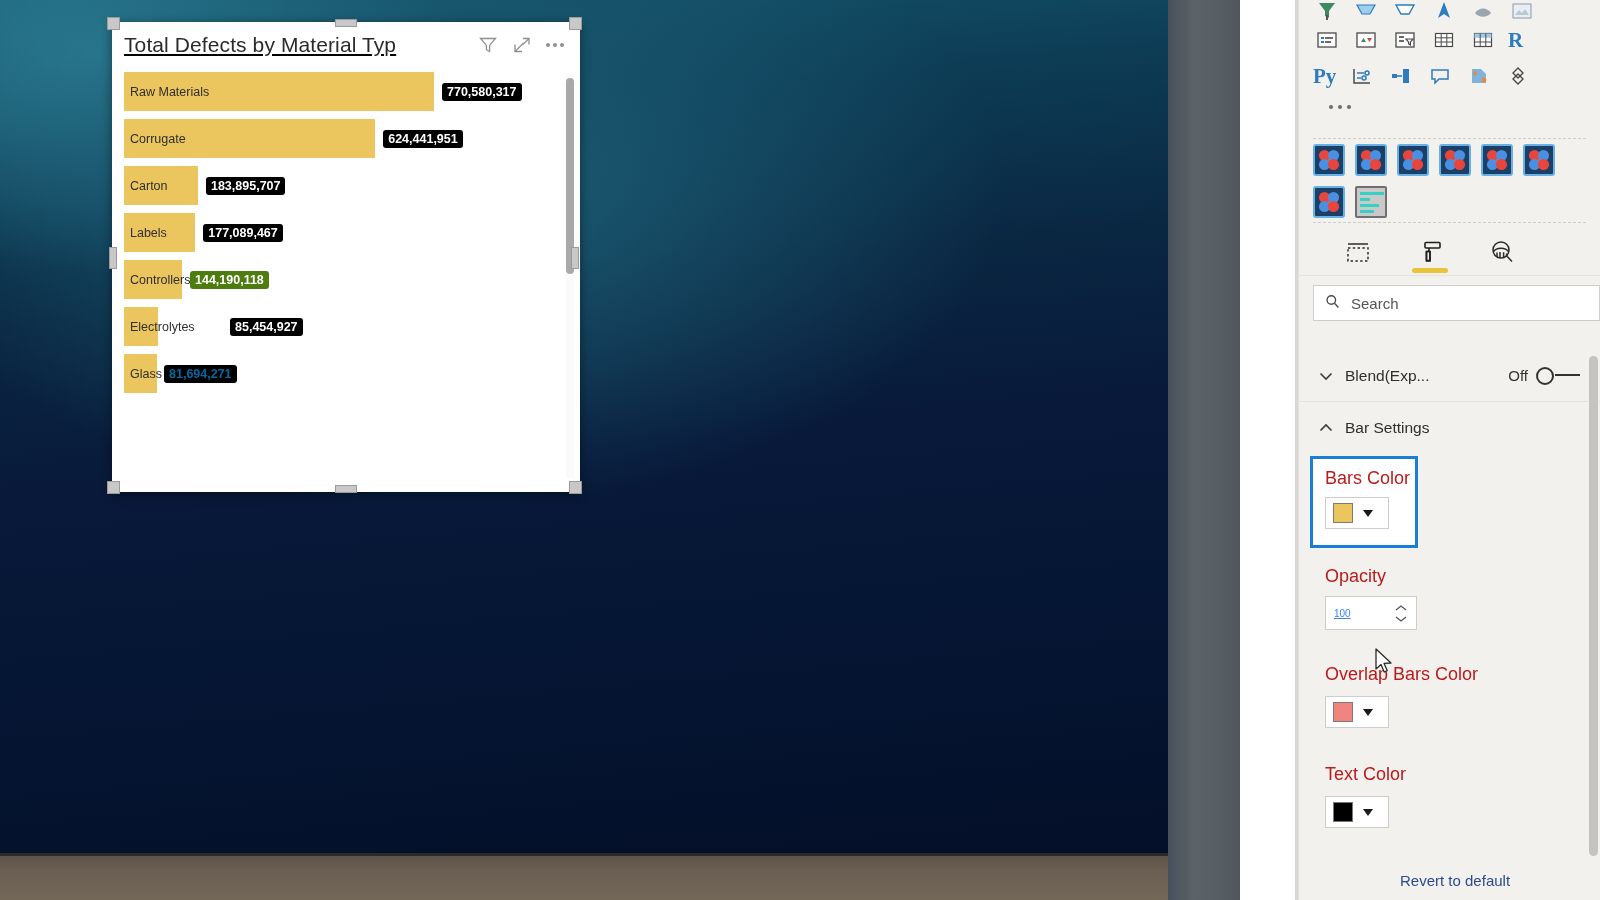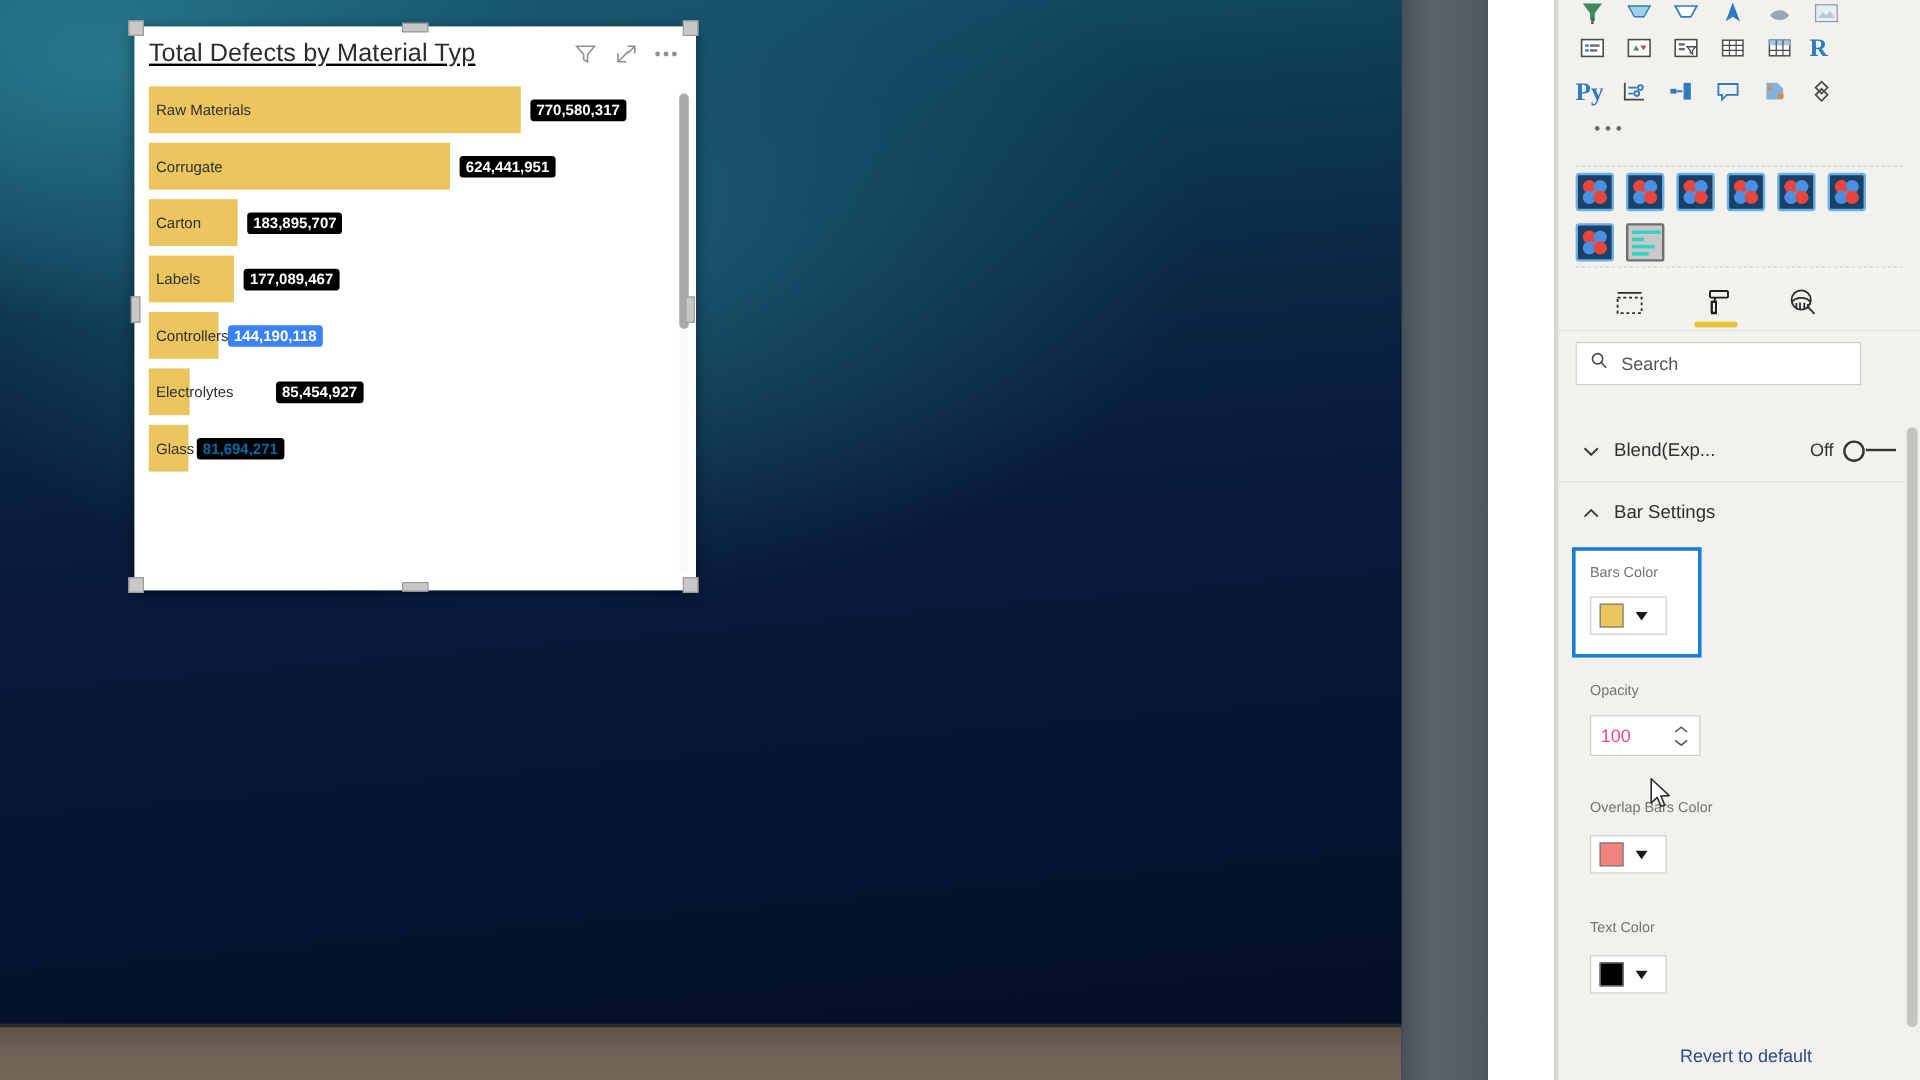--- a/index.html
+++ b/index.html
@@ -144,21 +144,21 @@
   
   .tabs {
     position: absolute; left: 0; top: 228px; width: 100%; height: 48px;
     display: flex; align-items: center; gap: 30px; padding-left: 38px;
     border-bottom: 1px solid #e3e1dd;
   }
   .tab { position: relative; width: 42px; height: 44px; display: flex; align-items: center; justify-content: center; cursor: pointer; }
   .tab .ul { position: absolute; bottom: 1px; left: 3px; right: 3px; height: 5px; border-radius: 3px; background: transparent; }
   .tab.active .ul { background: #e8c33c; }
 
-  .search-wrap { position: absolute; left: 14px; top: 285px; width: 238px; height: 36px; }
+  .search-wrap { position: absolute; left: 14px; top: 285px; width: 287px; height: 36px; }
   .search-box {
     width: 100%; height: 100%; background: #ffffff; border: 1px solid #d0cecb;
     display: flex; align-items: center; padding: 0 10px; gap: 10px;
   }
   .search-text { font-size: 15px; color: #555; }
 
   .sec-row {
     position: absolute; left: 0; width: 100%; height: 52px;
     display: flex; align-items: center; padding-left: 18px;
     border-bottom: 1px solid #e3e1dd;
@@ -169,34 +169,34 @@
   .toggle-label { font-size: 15px; color: #333; }
   .toggle { width: 44px; height: 18px; position: relative; }
   .toggle .knob { position: absolute; left: 0; top: 0; width: 18px; height: 18px; border-radius: 50%; border: 2.5px solid #333; background: #f3f1ee; }
   .toggle .trk { position: absolute; left: 19px; top: 7px; width: 25px; height: 2.5px; background: #333; }
 
   
   .hl-box {
     position: absolute; left: 1310px; top: 456px; width: 108px; height: 92px;
     border: 3px solid #1a7fd4; background: #ffffff;
   }
-  .field-label { font-size: 12px; color: #737373; }
+  .field-label { font-size: 18px; color: #b91c1c; }
   .color-ctrl {
     display: flex; align-items: center; gap: 10px;
     width: 64px; height: 32px; background: #ffffff; border: 1px solid #cfcdc9;
     padding: 0 7px;
   }
   .swatch { width: 20px; height: 20px; border: 1px solid #7a7a7a; }
   .caret { width: 0; height: 0; border-left: 5px solid transparent; border-right: 5px solid transparent; border-top: 7px solid #1a1a1a; }
 
   .spin {
     display: flex; align-items: center; width: 92px; height: 34px;
     background: #ffffff; border: 1px solid #cfcdc9; padding: 0 8px;
   }
-  .spin-val { font-size: 15px; color: #ec4899; flex: 1; }
+  .spin-val { font-size: 10px; color: #3b82f6; flex: 1; text-decoration: underline; }
   .spin-arrows { display: flex; flex-direction: column; gap: 3px; color: #555; }
 
   .revert { position: absolute; left: 1400px; top: 872px; font-size: 15px; color: #2a4b8d; cursor: pointer; }
 
   
   .pane-scroll-track { position: absolute; right: 1px; top: 352px; width: 11px; height: 548px; background: #f3f1ee; }
   .pane-scroll-thumb { position: absolute; right: 2px; top: 356px; width: 9px; height: 500px; background: #c6c4c0; border-radius: 5px; }
 
   
   .cursor { position: absolute; left: 1374px; top: 648px; width: 20px; height: 28px; z-index: 50; pointer-events: none; }
@@ -257,21 +257,21 @@
             <span class="bar-value" style="left: 93.9802px; background: rgb(0, 0, 0); color: rgb(255, 255, 255);">183,895,707</span>
           </div>
           <div class="bar-row">
             <div class="bar" style="width: 71.2421px; background: rgb(235, 197, 93);"></div>
             <span class="bar-label">Labels</span>
             <span class="bar-value" style="left: 91.2421px; background: rgb(0, 0, 0); color: rgb(255, 255, 255);">177,089,467</span>
           </div>
           <div class="bar-row">
             <div class="bar" style="width: 58.0068px; background: rgb(235, 197, 93);"></div>
             <span class="bar-label">Controllers</span>
-            <span class="bar-value" style="left: 78.0068px; background: #3b82f6; color: rgb(255, 255, 255);">144,190,118</span>
+            <span class="bar-value" style="left: 78.0068px; background: #4d7c0f; color: rgb(255, 255, 255);">144,190,118</span>
           </div>
           <div class="bar-row">
             <div class="bar" style="width: 34.378px; background: rgb(235, 197, 93);"></div>
             <span class="bar-label">Electrolytes</span>
             <span class="bar-value" style="left: 70px; background: rgb(0, 0, 0); color: rgb(255, 255, 255); margin-left: 48px;">85,454,927</span>
           </div>
           <div class="bar-row">
             <div class="bar" style="width: 32.8651px; background: rgb(235, 197, 93);"></div>
             <span class="bar-label">Glass</span>
             <span class="bar-value" style="left: 52px; background: rgb(0, 0, 0); color: #0369a1;">81,694,271</span>

